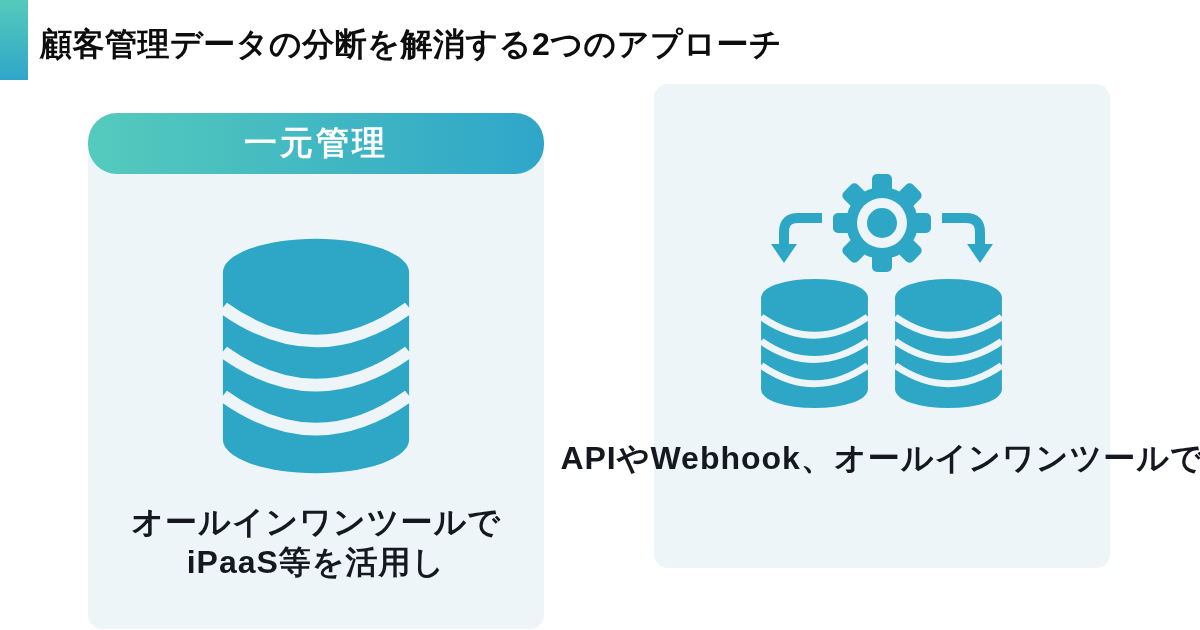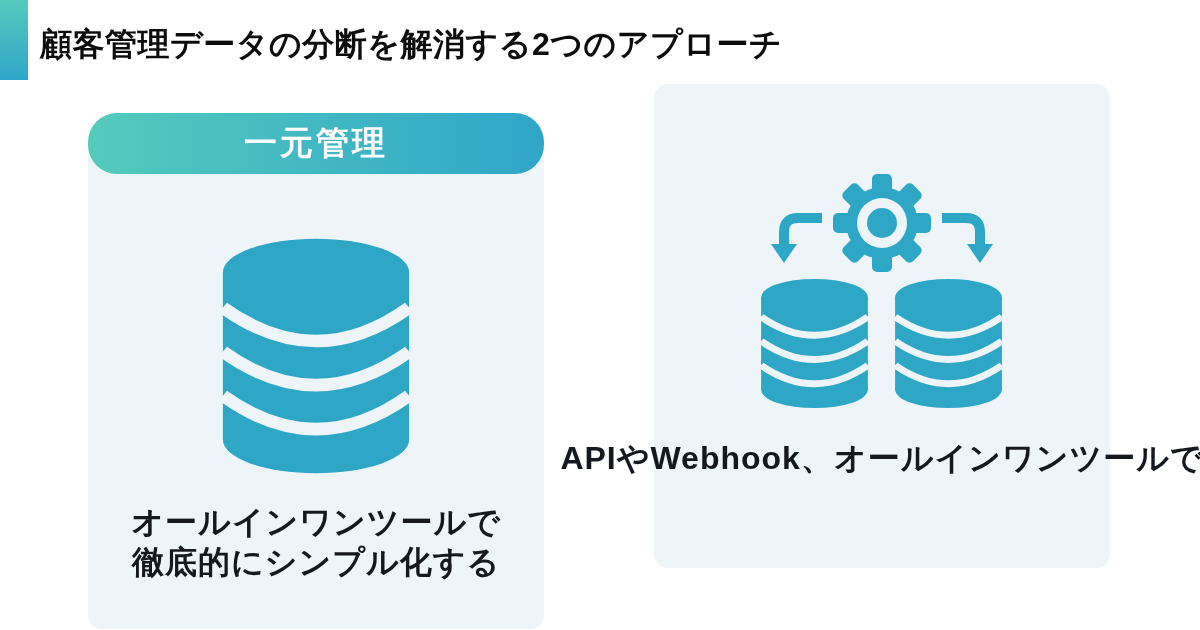--- a/index.html
+++ b/index.html
@@ -117,21 +117,21 @@
     <section class="card">
       <div class="pill">
         <span>一元管理</span>
       </div>
       <div class="card-body">
         <svg class="icon-db" width="190" height="238" viewBox="0 0 100 135" preserveAspectRatio="none">
           <use href="#db" width="100" height="135"></use>
         </svg>
         <p class="desc">
           <span>オールインワンツールで</span><br>
-          <span>徹底的にシンプル化する</span>
+          <span>iPaaS等を活用し</span>
         </p>
       </div>
     </section>
 
     <section class="card">
       <div class="card-body">
         <svg class="icon-cluster" width="280" height="245" viewBox="0 0 280 245">
 
           <g transform="translate(140,57)">
             <g class="fill-accent">

